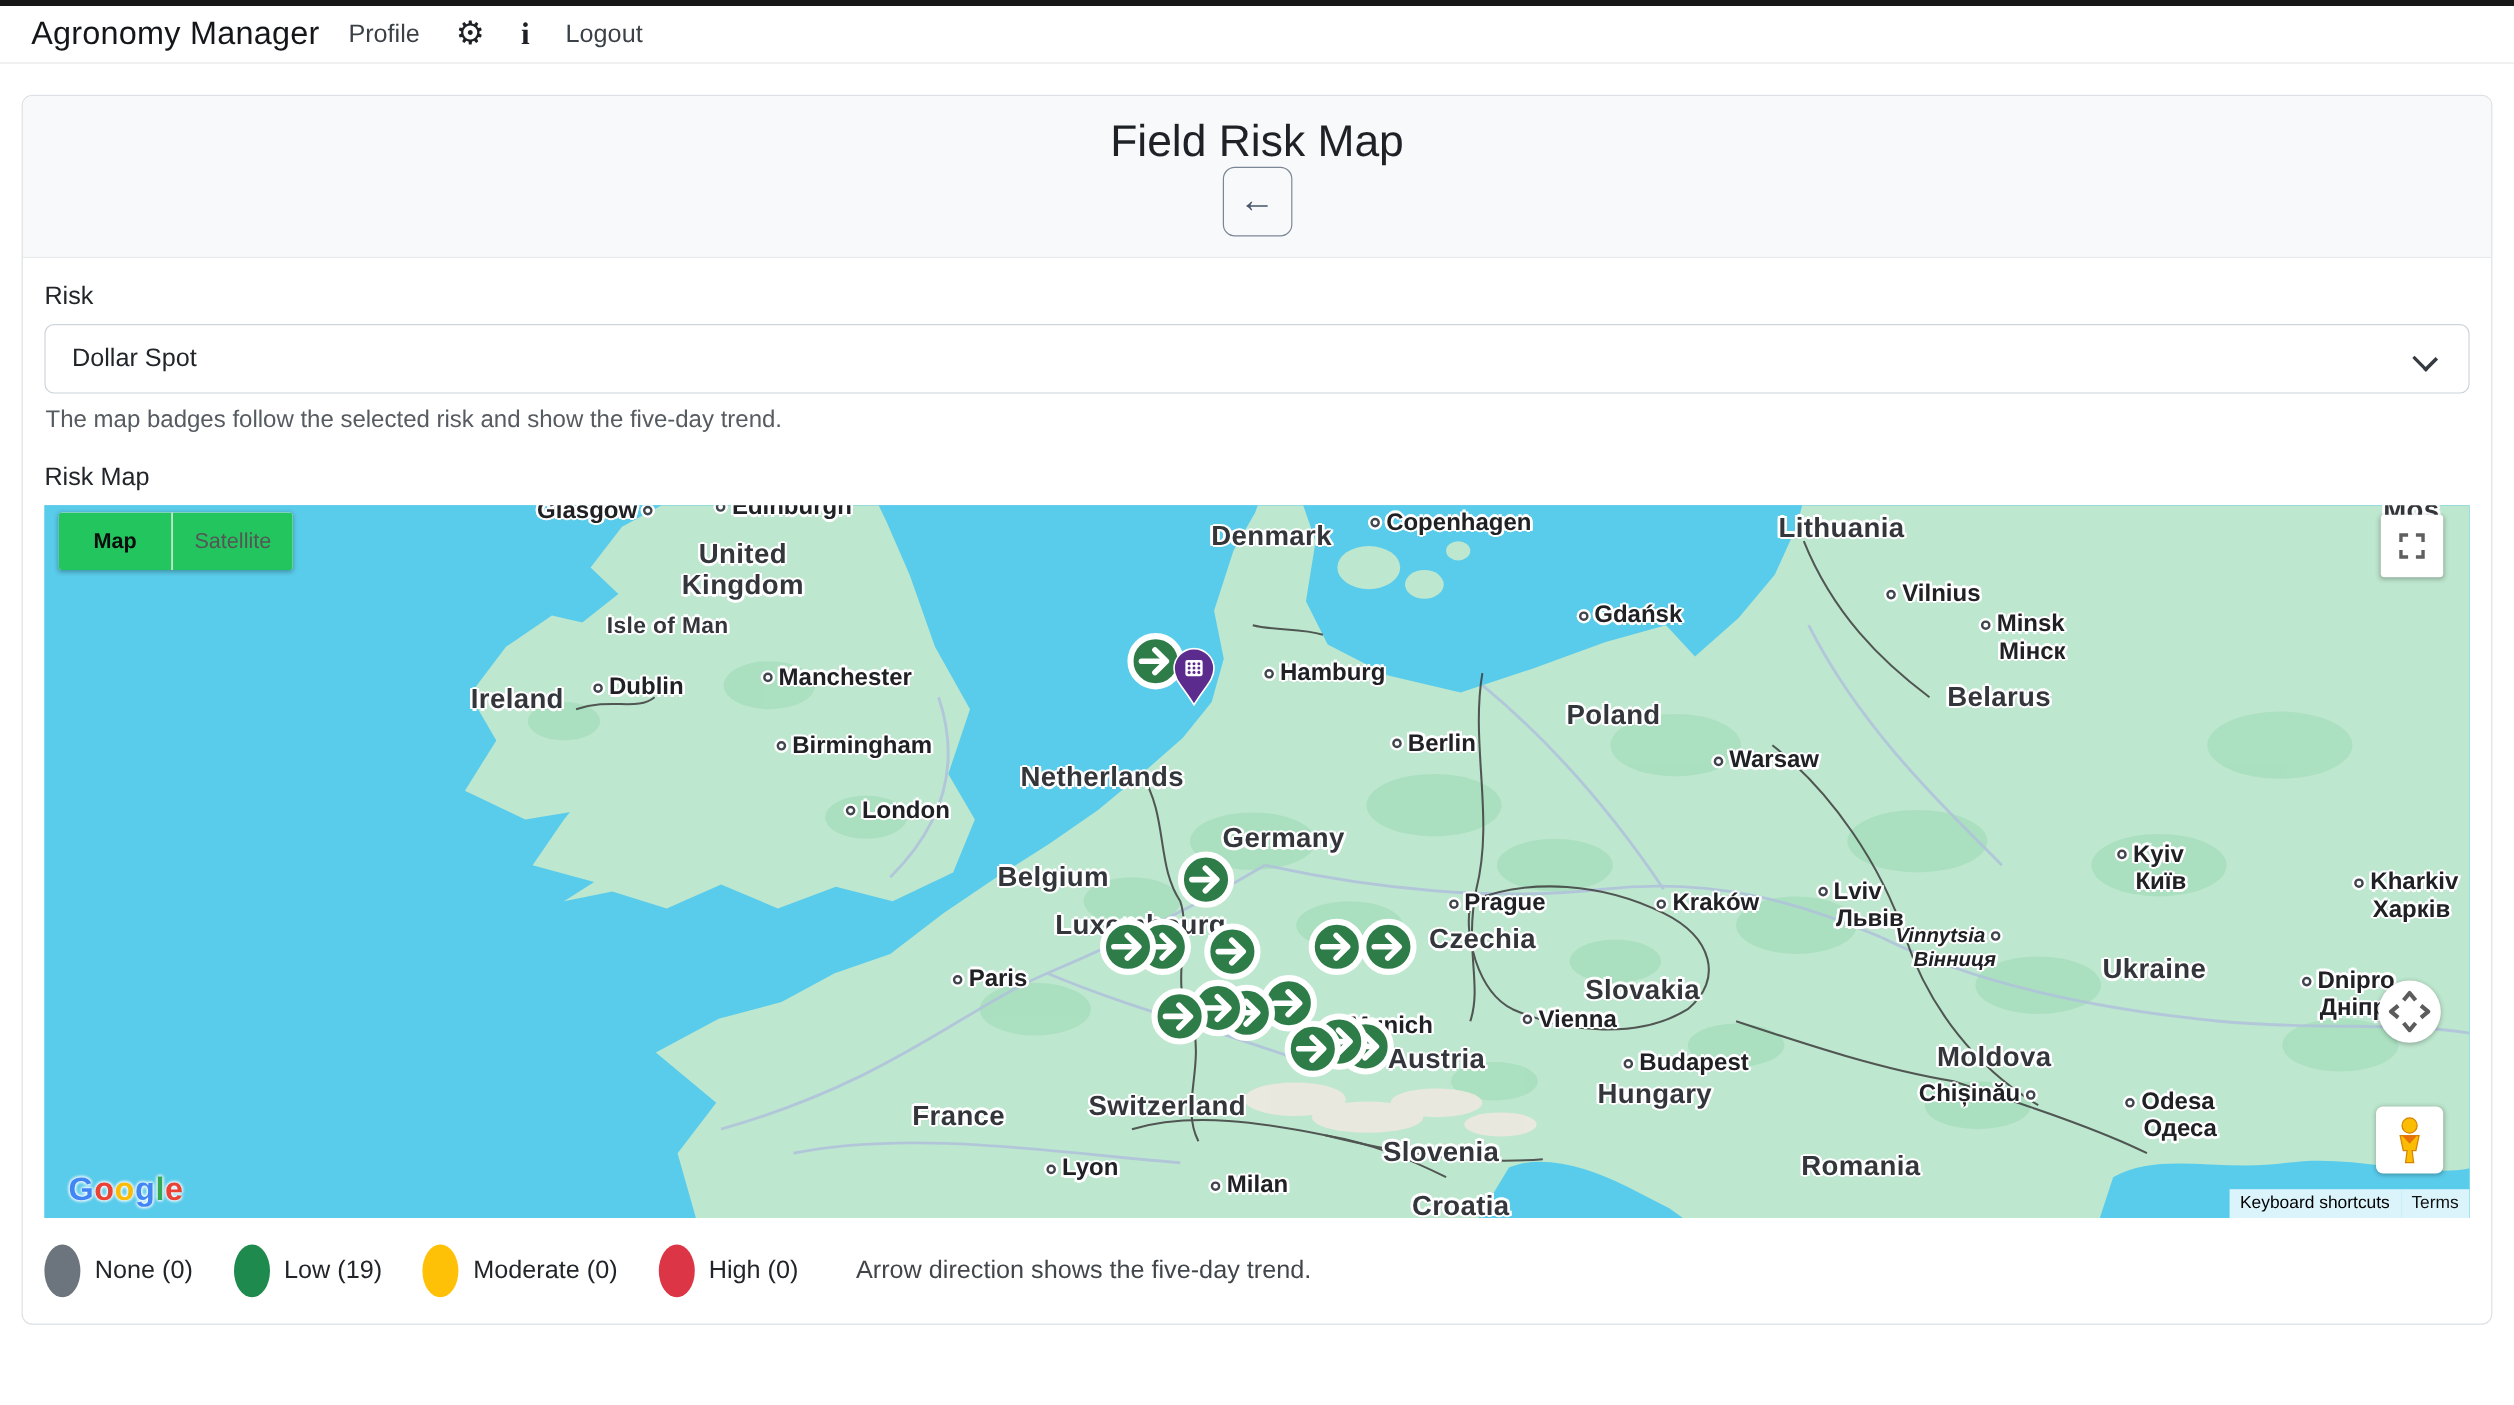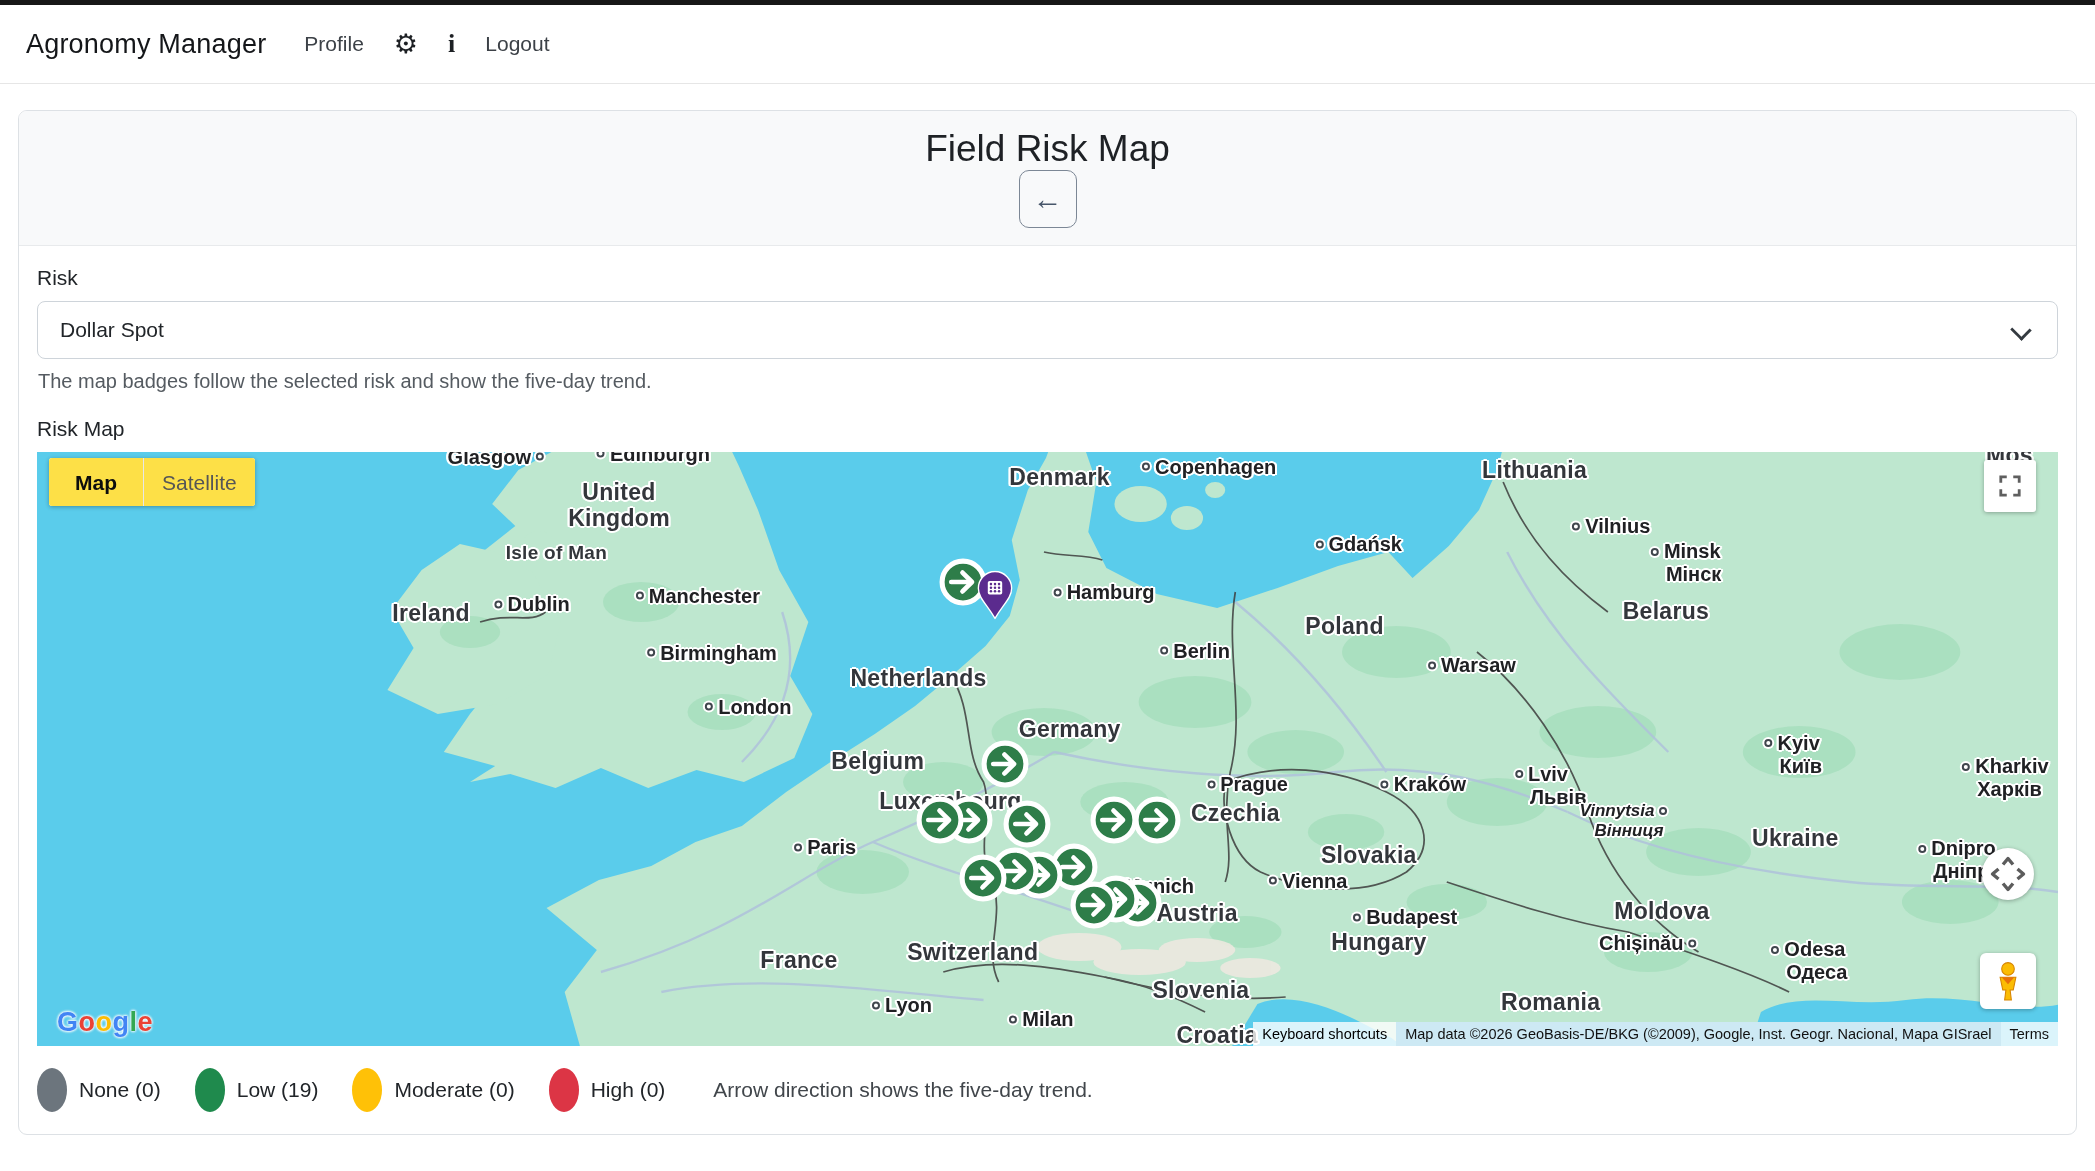--- a/index.html
+++ b/index.html
@@ -4,22 +4,22 @@
 <style>
   * { box-sizing: border-box; margin: 0; padding: 0; }
   html,body { background:#fff; }
   body {
     width: 2095px; height: 1171px; position: relative;
     font-family: "Liberation Sans", sans-serif; color:#212529; overflow:hidden;
   }
   
   .topbar { height:5px; background:#171717; width:100%; }
   .navbar {
-    height:79px; background:#fff; border-bottom:1px solid #e6e6e6;
-    display:flex; align-items:center; padding:0 26px; gap:38px;
+    height:48px; background:#fff; border-bottom:1px solid #e6e6e6;
+    display:flex; align-items:center; padding:0 26px; gap:24px;
   }
   .brand { font-size:27px; color:#141619; letter-spacing:.2px; }
   .nav-links { display:flex; align-items:center; gap:30px; }
   .nav-link { font-size:21px; color:#3c4147; text-decoration:none; cursor:pointer; background:none; border:none; font-family:inherit; }
   .nav-icon-btn { background:none; border:none; cursor:pointer; line-height:1; }
   .gear-glyph { font-size:27px; color:#1d2024; }
   .info-glyph { font-family:"Liberation Serif", serif; font-weight:bold; font-size:26px; color:#1d2024; }
   
   .card {
     margin:26px 18px 0; border:1px solid #dde1e5; border-radius:9px; background:#fff; overflow:hidden;
@@ -68,21 +68,21 @@
   }
   .map-country.sm { font-size:19px; }
   .risk-marker { position:absolute; transform:translate(-50%,-50%); z-index:3; width:49px; height:49px; cursor:pointer; }
   .field-pin { position:absolute; transform:translate(-50%,-42%); z-index:4; width:36px; height:49px; cursor:pointer; }
   
   .maptype-ctrl {
     position:absolute; left:12px; top:6px; z-index:5; display:flex; background:#fff;
     border-radius:3px; box-shadow:0 1px 4px rgba(0,0,0,.3); overflow:hidden; height:48px;
   }
   .maptype-btn {
-    min-width:94px; padding:13px 18px; background:#fde047; border:none; font-size:21px; cursor:pointer;
+    min-width:94px; padding:13px 18px; background:#22c55e; border:none; font-size:18px; cursor:pointer;
     font-family:inherit; color:#565656;
   }
   .maptype-btn.active { color:#0d0d0d; font-weight:700; }
   .maptype-divider { width:1px; background:#e7e7e7; }
   .fullscreen-btn {
     position:absolute; right:22px; top:8px; z-index:5; width:52px; height:52px; background:#fff;
     border:none; border-radius:3px; box-shadow:0 1px 4px rgba(0,0,0,.3); cursor:pointer;
     display:flex; align-items:center; justify-content:center;
   }
   .pan-ctrl {
@@ -530,21 +530,20 @@
           <circle cx="20" cy="8.5" r="6" fill="#FBBC04" stroke="#D68400" stroke-width="1"></circle>
           <path d="M12.5 16.5h15l-2.5 12h-3l1.2 9.5h-6.4l1.2-9.5h-3z" fill="#FBBC04" stroke="#D68400" stroke-width="1"></path>
           <path d="M14 16.5l6 6.5 6-6.5z" fill="#E8710A"></path>
         </svg>
       </button>
 
       <div class="google-logo" id="google-logo"><span style="color: rgb(66, 133, 244);">G</span><span style="color: rgb(234, 67, 53);">o</span><span style="color: rgb(251, 188, 5);">o</span><span style="color: rgb(66, 133, 244);">g</span><span style="color: rgb(52, 168, 83);">l</span><span style="color: rgb(234, 67, 53);">e</span></div>
 
       <div class="attribution">
         <button class="attr-chip attr-kb">Keyboard shortcuts</button>
-        <span class="attr-chip attr-data">Map data ©2026 GeoBasis-DE/BKG (©2009), Google, Inst. Geogr. Nacional, Mapa GISrael</span>
         <a class="attr-chip attr-terms">Terms</a>
       </div>
     </div>
 
     <div class="legend-row">
       <div id="legend-items" style="display:flex;align-items:center;gap:34px;">
           <div class="legend-item">
             <span class="legend-oval" style="background: rgb(108, 117, 125);"></span>
             <span class="legend-label">None (0)</span>
           </div>

